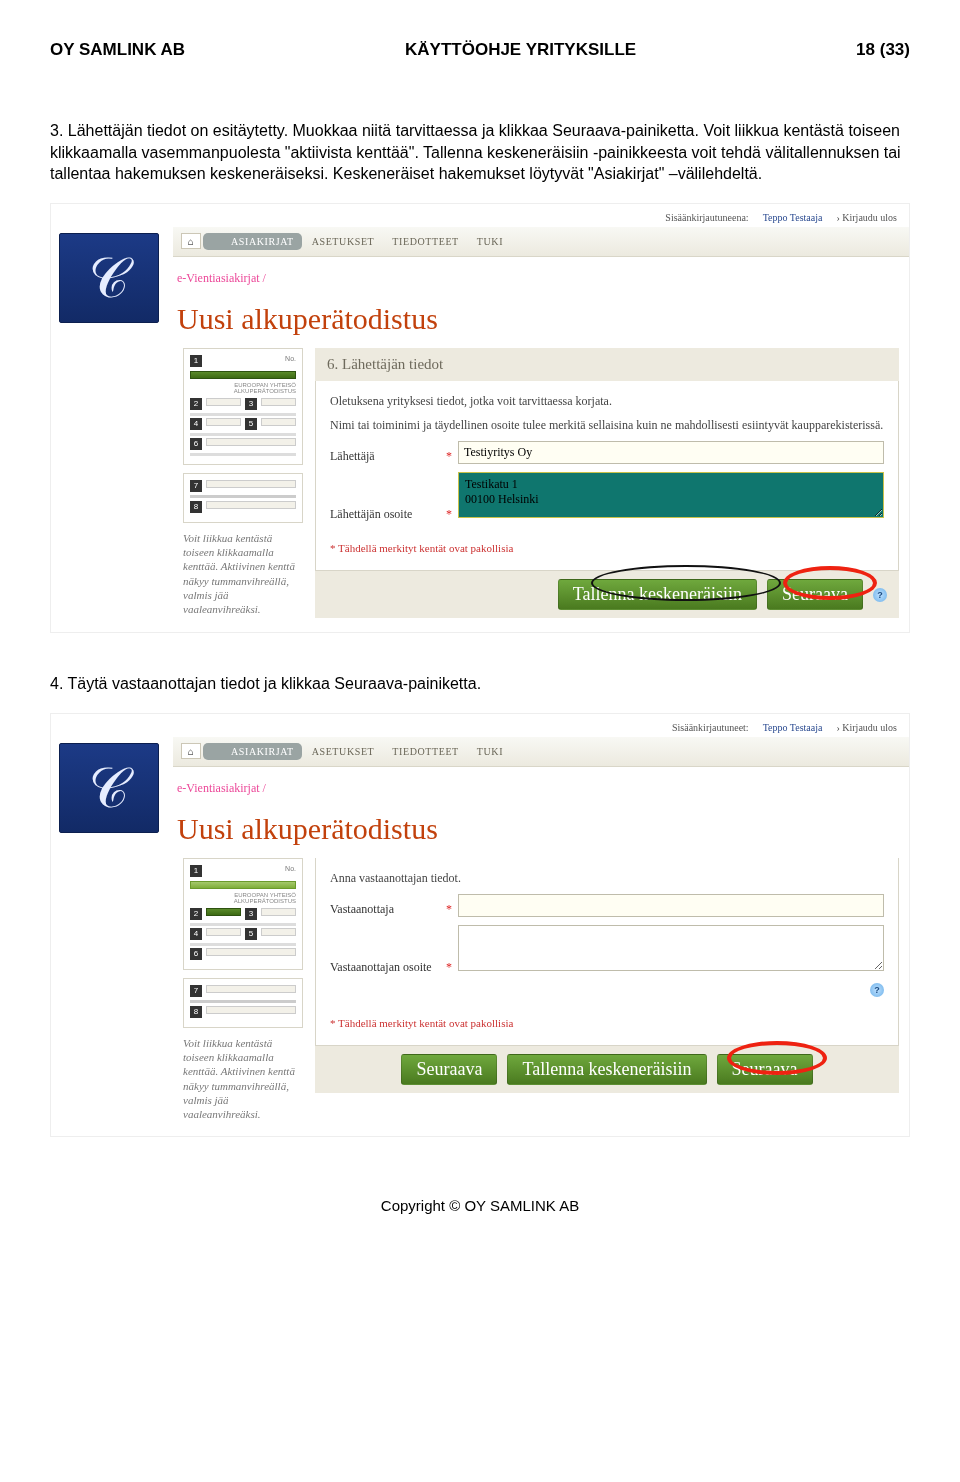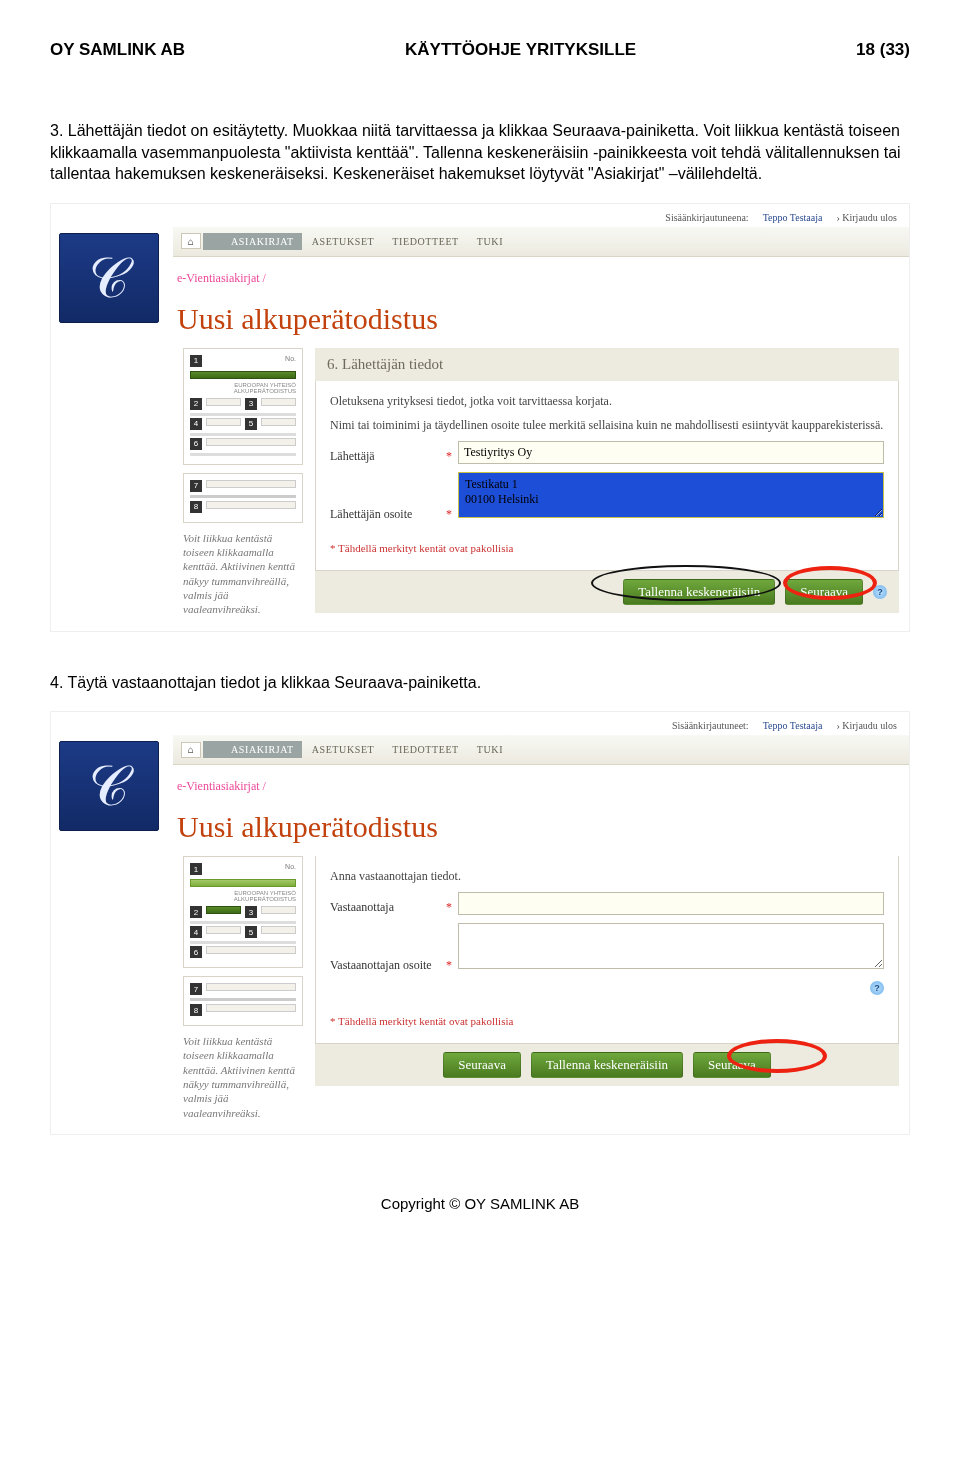--- a/index.html
+++ b/index.html
@@ -11,21 +11,21 @@
   .app-topbar { display: flex; justify-content: flex-end; gap: 14px; padding: 8px 12px 4px; font-size: 10px; color: #555; font-family: Georgia, serif; }
   .app-topbar .username { color: #2a4a90; }
   .app-topbar .logout::before { content: "› "; }
   .app-main { display: flex; }
   .logo-col { width: 100px; background: linear-gradient(180deg,#1c3a86,#122a66); border: 1px solid #0c1f4f; height: 90px; display:flex; align-items:center; justify-content:center; margin: 6px 0 0 8px; border-radius:2px; }
   .logo-col .cc { font-family: Georgia, serif; color: #e6edff; font-size: 56px; line-height:1; }
   .nav-col { flex: 1; padding-left: 14px; }
   .tabs { display: flex; align-items: center; gap: 2px; background: linear-gradient(#f8f8f4,#eceadf); padding: 6px 8px; border-bottom: 1px solid #d9d6c8; font-size: 10px; letter-spacing: 0.06em; }
   .tabs .home { width: 20px; height: 16px; background: #fff; border:1px solid #ccc7b6; display:flex;align-items:center;justify-content:center; font-size:10px; }
   .tabs .tab { padding: 3px 8px; color: #6a6657; font-family: Georgia, serif; }
-  .tabs .tab.active { background: #9aa4a3; color: #fff; border-radius:0;padding-left:28px; }
+  .tabs .tab.active { background: #9aa4a3; color: #fff; border-radius:5px;padding-left:28px; }
   .crumb { font-family: Georgia, serif; color: #ec4899; font-size: 12px; margin: 14px 0 2px 4px; }
   .page-title { font-family: Georgia, serif; color: #c2410c; font-size: 30px; margin: 16px 0 12px 4px; }
   .content-cols { display: flex; gap: 12px; padding: 0 10px 14px 10px; }
   .thumb-col { width: 120px; }
   .thumb-box { border:1px solid #d8d5c8; background:#fff; padding:6px; margin-bottom:8px; }
   .thumb-hdr { display:flex; justify-content:space-between; font-size:7px; color:#777; margin-bottom:4px; }
   .num { width:12px;height:12px; background:#333;color:#fff;display:inline-flex;align-items:center;justify-content:center;font-size:8px; }
   .prog-row { display:flex; gap:4px; margin-bottom:3px; }
   .prog { flex:1; height:8px; border:1px solid #ccc;}
   .prog.done { background: linear-gradient(#a5c96b,#7fae3a); border-color:#6b9a2c; }
@@ -36,24 +36,24 @@
   .help-text { font-family: Georgia, serif; font-style: italic; color:#777; font-size:11px; line-height:1.3; }
   .form-col { flex:1; }
   .section-bar { background:#edeadf; padding:8px 12px; font-family: Georgia, serif; color:#6e6a5c; font-size:15px; margin-bottom:0; }
   .form-frame { border:1px solid #d8d5c8; border-top:0; padding:12px 14px 10px; background:#fff;}
   .form-intro { font-family: Georgia, serif; color:#444; font-size:12px; margin-bottom:8px; line-height:1.35; }
   .field-row { display:flex; align-items:flex-end; margin:8px 0; font-family: Georgia, serif; font-size:12px; color:#333;}
   .field-row .lbl { width:110px; }
   .field-row .req { color:#d22; padding:0 6px; }
   .field-row .input-wrap { flex:1; }
   .field-row input[type=text] { width:100%; border:1px solid #bfbcab; background:#fffef3; padding:3px 5px; font-family: Georgia, serif; font-size:12px;}
-  .field-row textarea { width:100%; border:1px solid #c9c249; background:#1d4ed8; padding:4px 6px; font-family: Georgia, serif; font-size:12px; resize:both; min-height:46px;}
+  .field-row textarea { width:100%; border:1px solid #c9c249; background:#0f766e; padding:4px 6px; font-family: Georgia, serif; font-size:12px; resize:both; min-height:46px;}
   .mand-note { font-family: Georgia, serif; color:#c33; font-size:11px; margin:20px 0 6px; }
   .btn-bar { background:#edeadf; padding:8px 12px; display:flex; justify-content:flex-end; align-items:center; gap:10px; position:relative; }
-  .btn { font-family: Georgia, serif; color:#fff; padding:4px 14px; font-size:13px; border-radius:3px; border:1px solid rgba(0,0,0,0.15); background: linear-gradient(#6fa83d,#4a7a1f); cursor:pointer; display:inline-block;}
+  .btn { font-family: Georgia, serif; color:#fff; padding:4px 14px; font-size:18px; border-radius:3px; border:1px solid rgba(0,0,0,0.15); background: linear-gradient(#6fa83d,#4a7a1f); cursor:pointer; display:inline-block;}
   .help-ico { width:14px;height:14px; border-radius:50%; background:radial-gradient(#bde0ff,#6bb0e8); font-size:9px;color:#1a4a80; display:flex;align-items:center;justify-content:center; font-weight:bold;}
   .ring-red { position:absolute; border:4px solid #e21; border-radius:50%; pointer-events:none; }
   .ring-black { position:absolute; border:2px solid #111; border-radius:50%; pointer-events:none; }
   .footer { text-align:center; font-size:15px; margin-top:60px; }
 </style>
 </head>
 <body>
 
 <div class="page">
   <div class="header-line">

